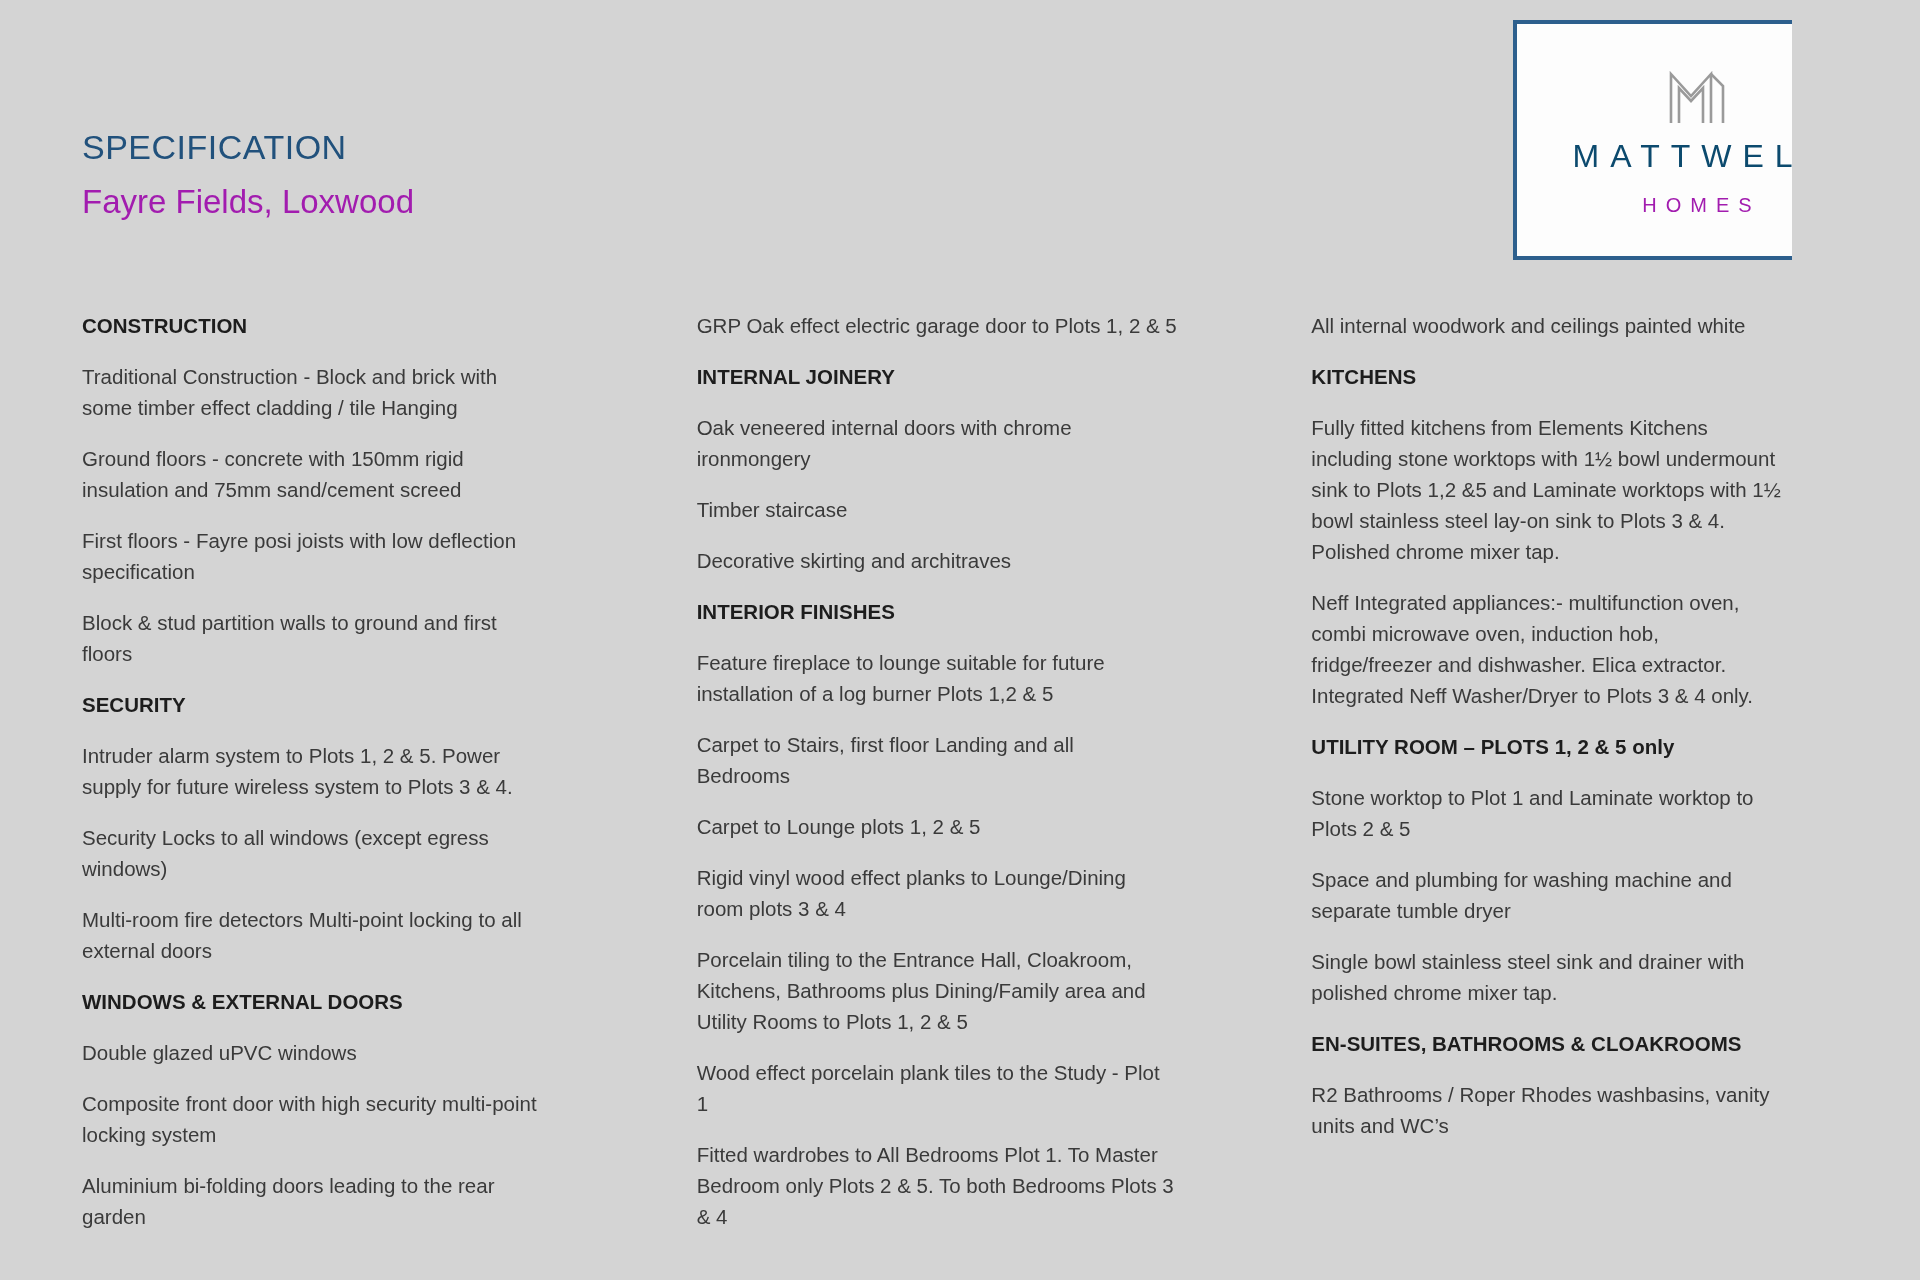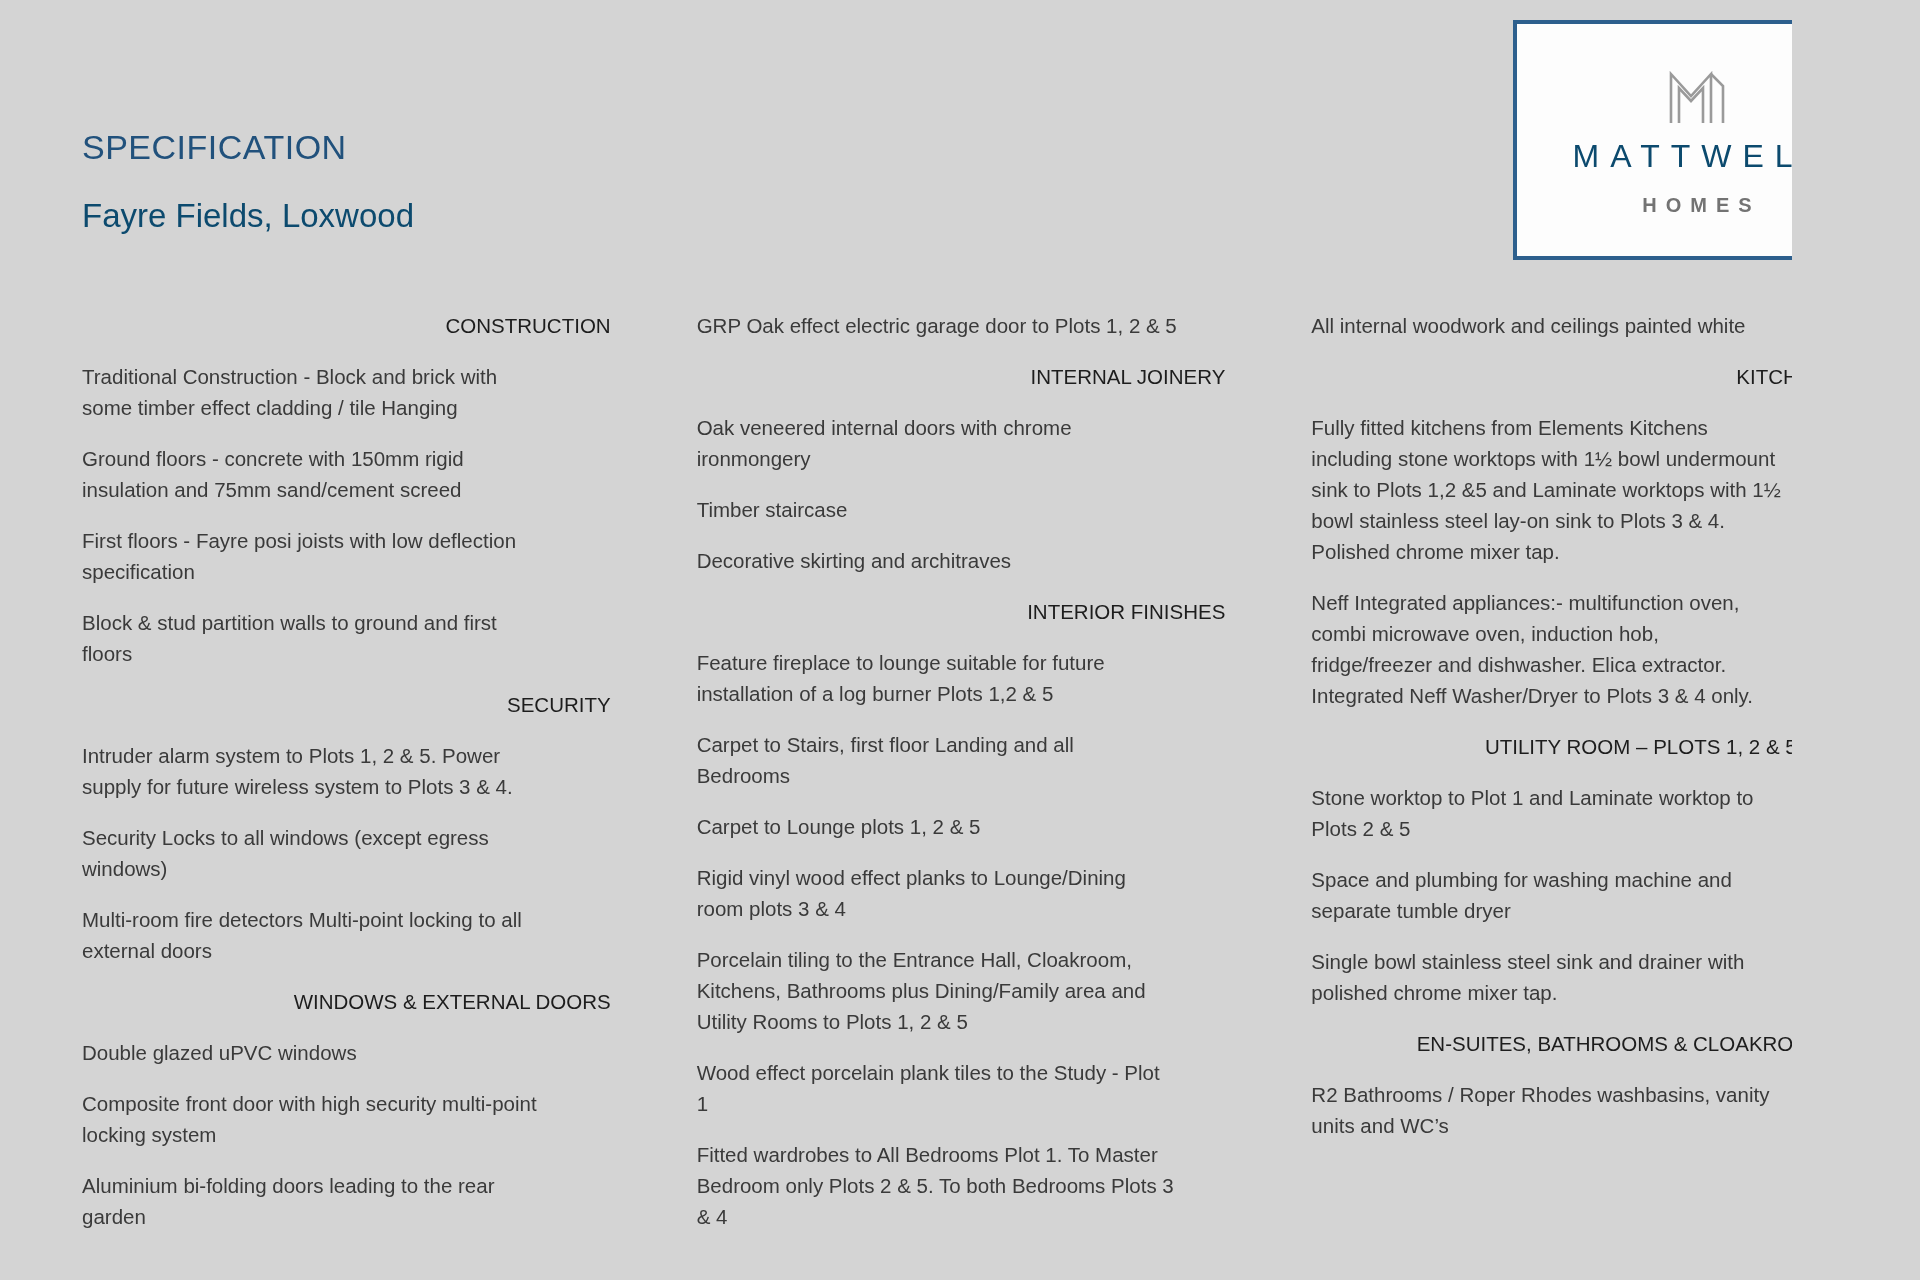--- a/index.html
+++ b/index.html
@@ -17,65 +17,64 @@
   }
   
   .titles { position: absolute; left: 82px; top: 128px; }
   .page-title {
     margin: 0;
     font-size: 34px; font-weight: 400;
     letter-spacing: 0.5px;
     color: #21517c;
   }
   .page-subtitle {
-    margin: 30px 0 0 0;
+    margin: 16px 0 0 0;
     font-size: 33px; font-weight: 400;
-    color: #0c4a6e;
+    color: #a21caf;
   }
   
   .logo-box {
     position: absolute;
     left: 1513px; top: 20px;
     width: 368px; height: 240px;
     box-sizing: border-box;
     background: #fdfdfd;
     border: 4px solid #2d5f8d;
     display: flex; flex-direction: column;
     align-items: center; justify-content: center;
   }
   .logo-monogram { margin-bottom: 14px; }
   .logo-name {
     font-size: 32px; font-weight: 400;
     letter-spacing: 11px; text-indent: 11px;
     color: #0c4a6e;
   }
   .logo-tag {
     margin-top: 19px;
-    font-size: 20px; font-weight: 700;
+    font-size: 20px; font-weight: 400;
     letter-spacing: 9px; text-indent: 9px;
-    color: #737373;
+    color: #a21caf;
   }
   
   .columns {
     position: absolute;
     left: 82px; top: 310px;
     width: 1758px;
     display: grid;
     grid-template-columns: repeat(3, 1fr);
     column-gap: 86px;
     align-items: start;
   }
   .col { min-width: 0; }
   .spec-heading {
     margin: 0 0 20px 0;
     font-size: 20.5px; line-height: 31px;
-    font-weight: 400;
+    font-weight: 700;
     color: #1d1d1d;
     white-space: pre-line;
-    text-align: right;
   }
   .spec-para {
     margin: 0 0 20px 0;
     font-size: 20.5px; line-height: 31px;
     font-weight: 400;
     color: #3a3a3a;
     white-space: pre-line;
   }
 </style>
 </head>

